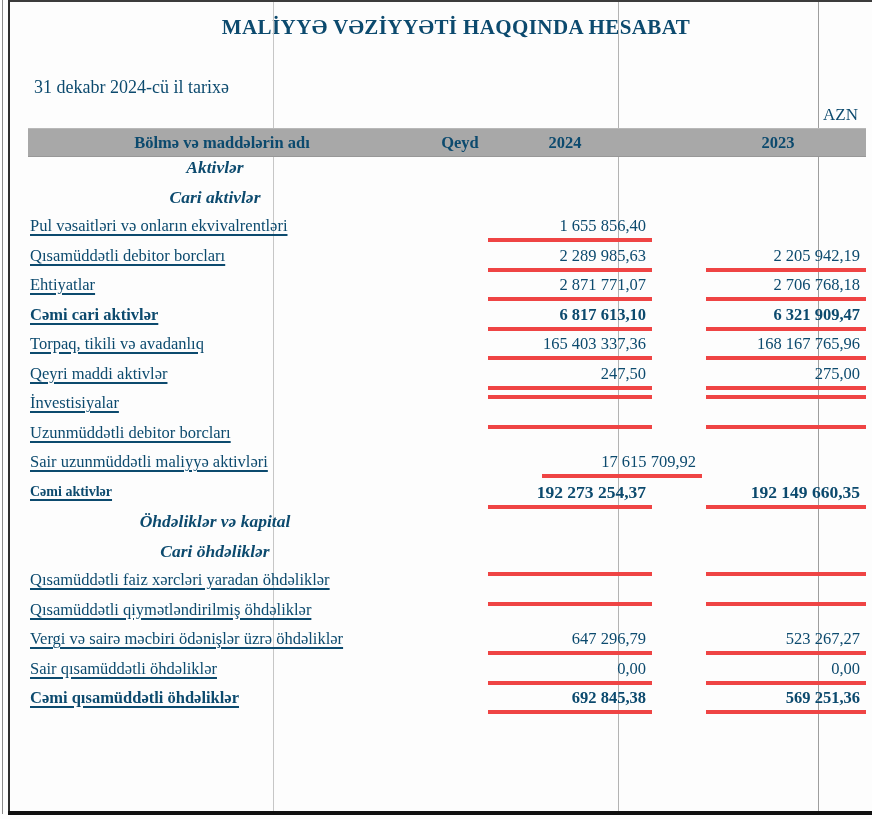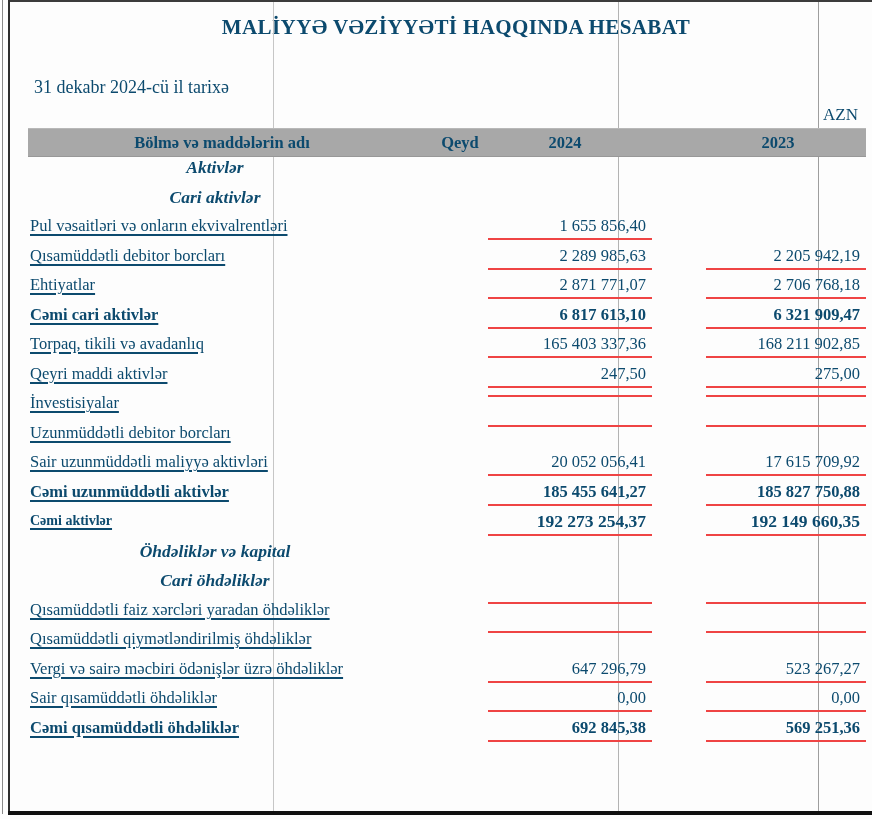--- a/index.html
+++ b/index.html
@@ -48,21 +48,21 @@
     font-weight:bold; font-style:italic; font-size:17.5px;
     padding-bottom:4px; white-space:nowrap;
   }
   
   .lbl-cell { box-sizing:border-box; width:458px; margin-left:30px; padding-bottom:4px; white-space:nowrap; }
   .lbl {
     font-size:16.5px; text-decoration:underline;
     text-decoration-thickness:1.5px; text-underline-offset:3px;
   }
   .v {
-    box-sizing:border-box; border-bottom:2px solid #ef4444;
+    box-sizing:border-box; border-bottom:4px solid #ef4444;
     text-align:right; font-size:16.5px; padding:0 6px 2px 0; white-space:nowrap;
   }
   .v1 { width:164px; }
   .v2 { width:160px; margin-left:54px; }
   .row.total .lbl { font-weight:bold; }
   .row.total .v   { font-weight:bold; }
   .row.grand .lbl { font-size:14px; }
   .row.grand .v   { font-size:17.5px; }
 </style>
 </head>
@@ -114,46 +114,40 @@
     <div class="row item total">
       <span class="lbl-cell"><span class="lbl">Cəmi cari aktivlər</span></span>
       <span class="v v1">6 817 613,10</span>
       <span class="v v2">6 321 909,47</span>
     </div>
 
 
     <div class="row item">
       <span class="lbl-cell"><span class="lbl">Torpaq, tikili və avadanlıq</span></span>
       <span class="v v1">165 403 337,36</span>
-      <span class="v v2">168 211 902,85</span>
+      <span class="v v2">168 167 765,96</span>
     </div>
     <div class="row item">
       <span class="lbl-cell"><span class="lbl">Qeyri maddi aktivlər</span></span>
       <span class="v v1">247,50</span>
       <span class="v v2">275,00</span>
     </div>
     <div class="row item">
       <span class="lbl-cell"><span class="lbl">İnvestisiyalar</span></span>
       <span class="v v1"></span>
       <span class="v v2"></span>
     </div>
     <div class="row item">
       <span class="lbl-cell"><span class="lbl">Uzunmüddətli debitor borcları</span></span>
       <span class="v v1"></span>
       <span class="v v2"></span>
     </div>
     <div class="row item">
       <span class="lbl-cell"><span class="lbl">Sair uzunmüddətli maliyyə aktivləri</span></span>
-      <span class="v v1">20 052 056,41</span>
       <span class="v v2">17 615 709,92</span>
-    </div>
-    <div class="row item total">
-      <span class="lbl-cell"><span class="lbl">Cəmi uzunmüddətli aktivlər</span></span>
-      <span class="v v1">185 455 641,27</span>
-      <span class="v v2">185 827 750,88</span>
     </div>
     <div class="row item total grand">
       <span class="lbl-cell"><span class="lbl">Cəmi aktivlər</span></span>
       <span class="v v1">192 273 254,37</span>
       <span class="v v2">192 149 660,35</span>
     </div>
 
     <div class="row section">
         <span class="sec">Öhdəliklər və kapital</span>
       </div>

